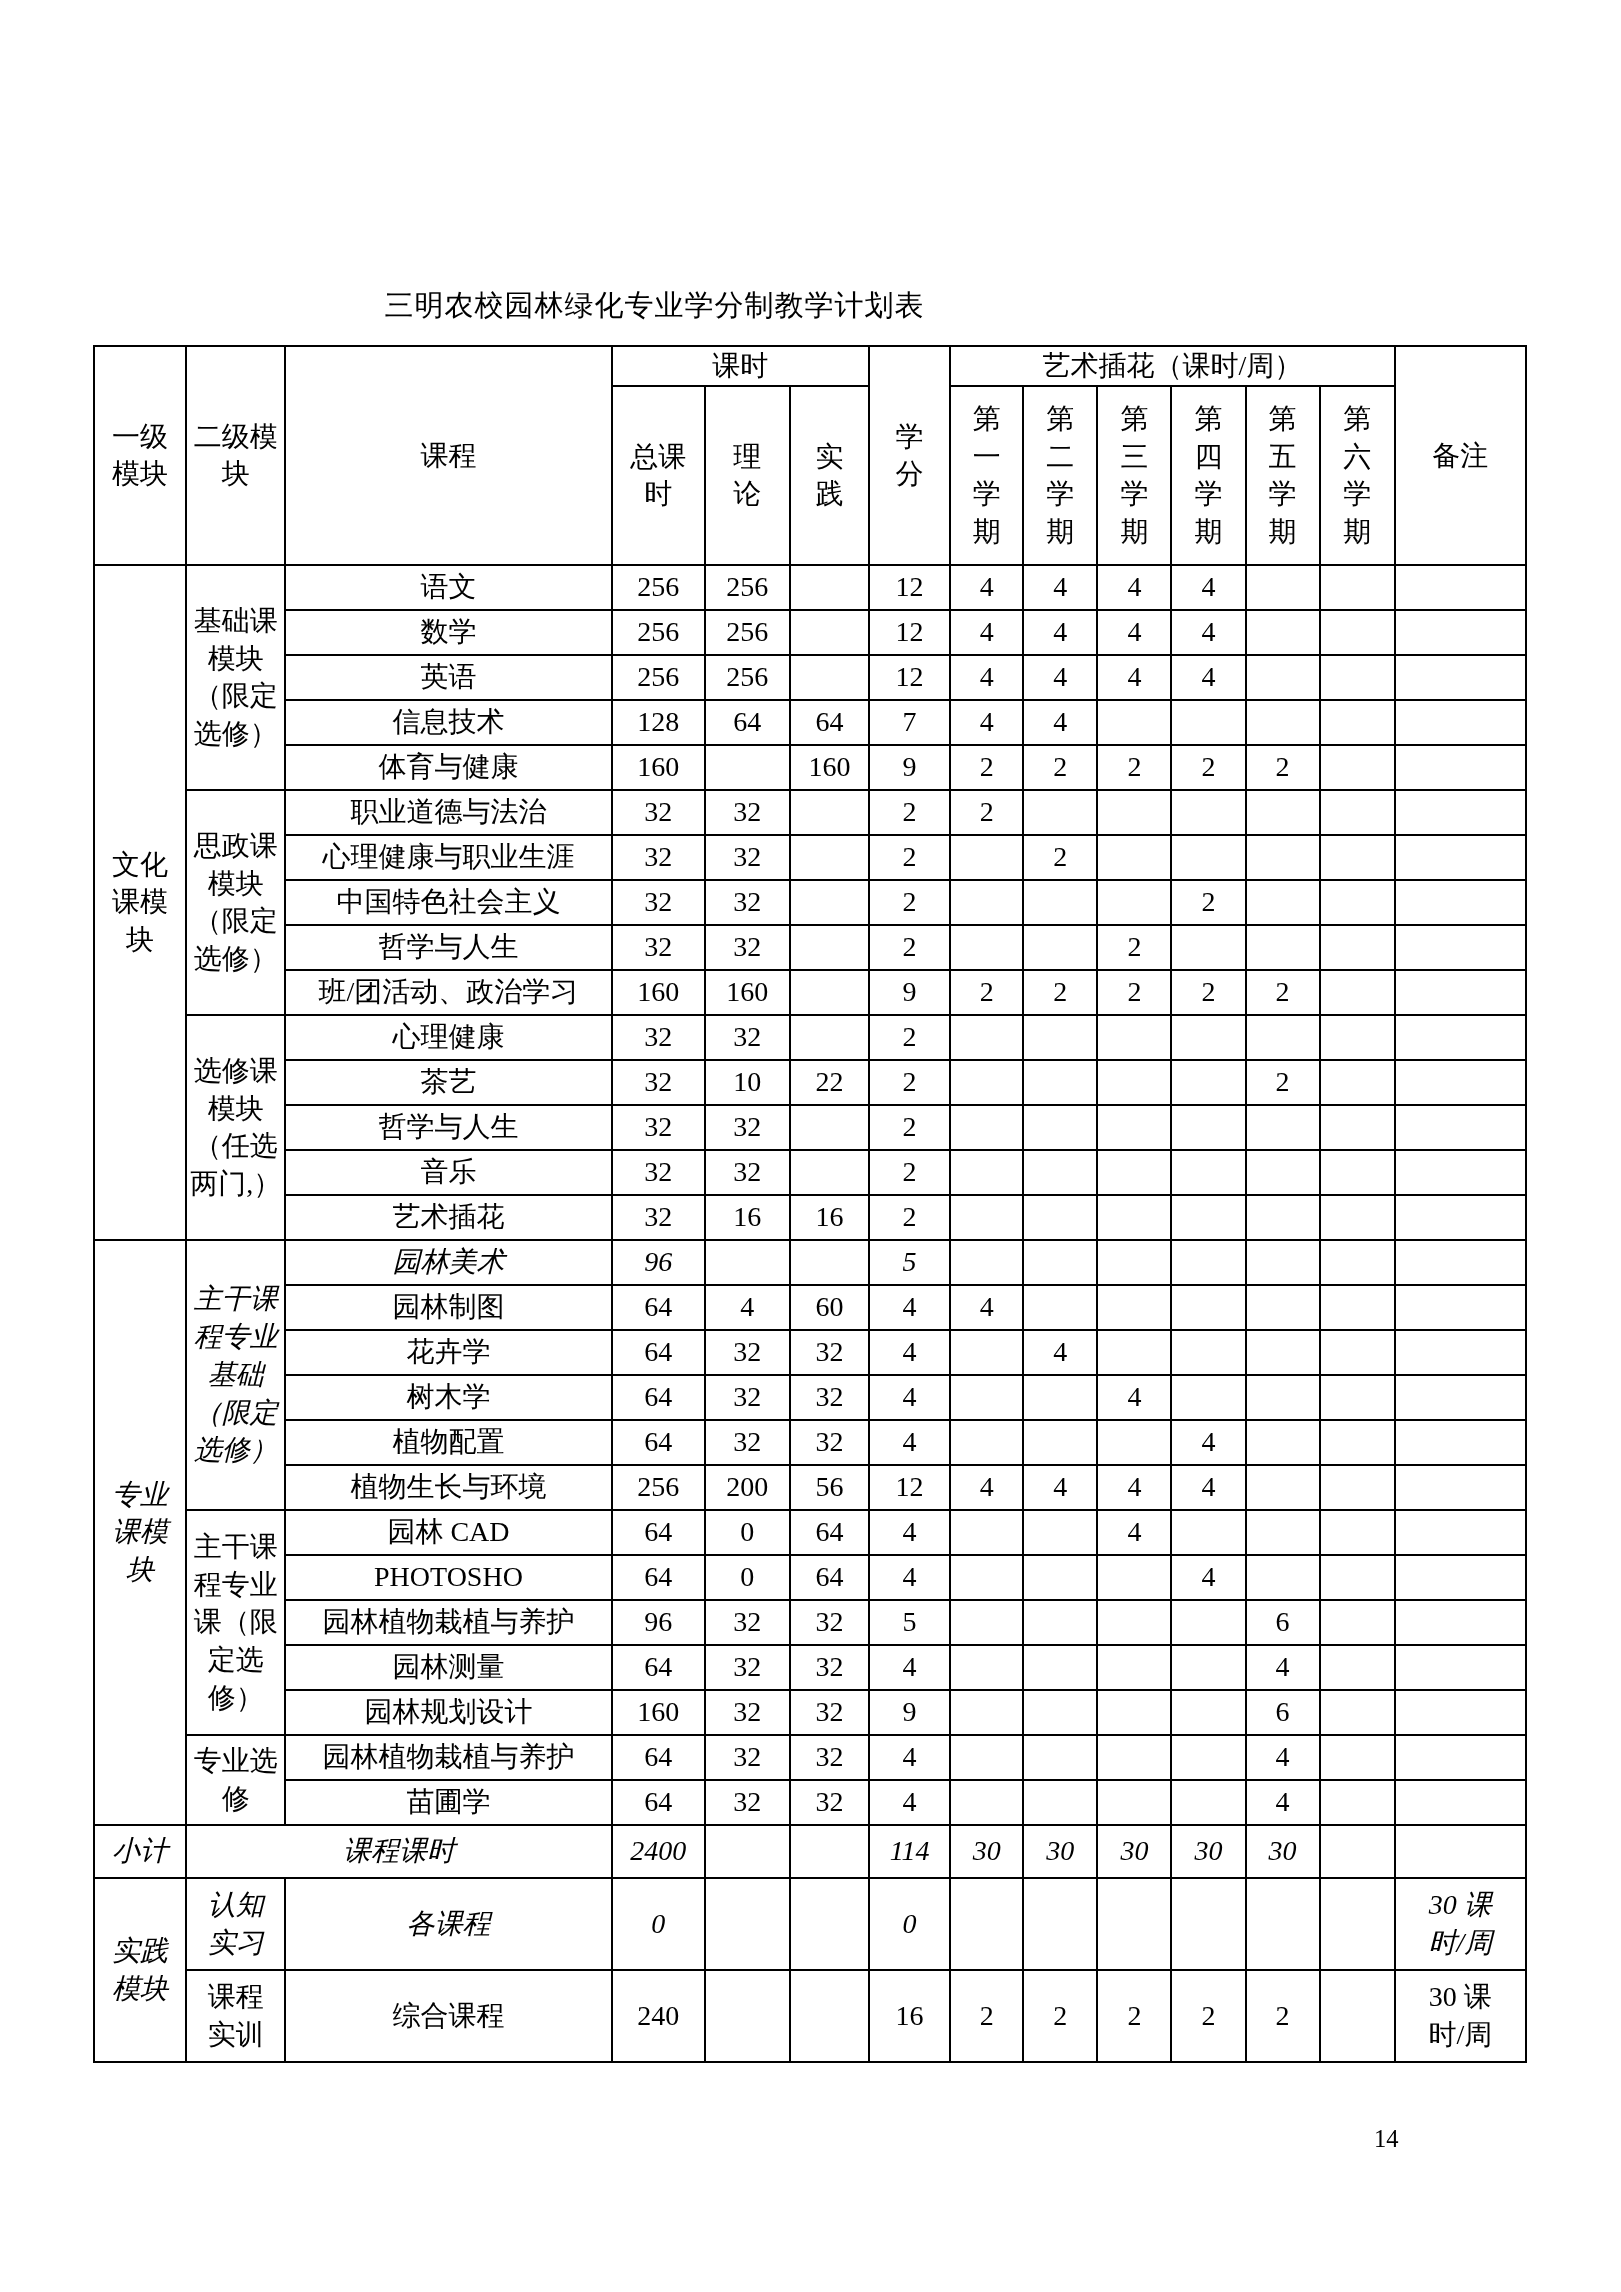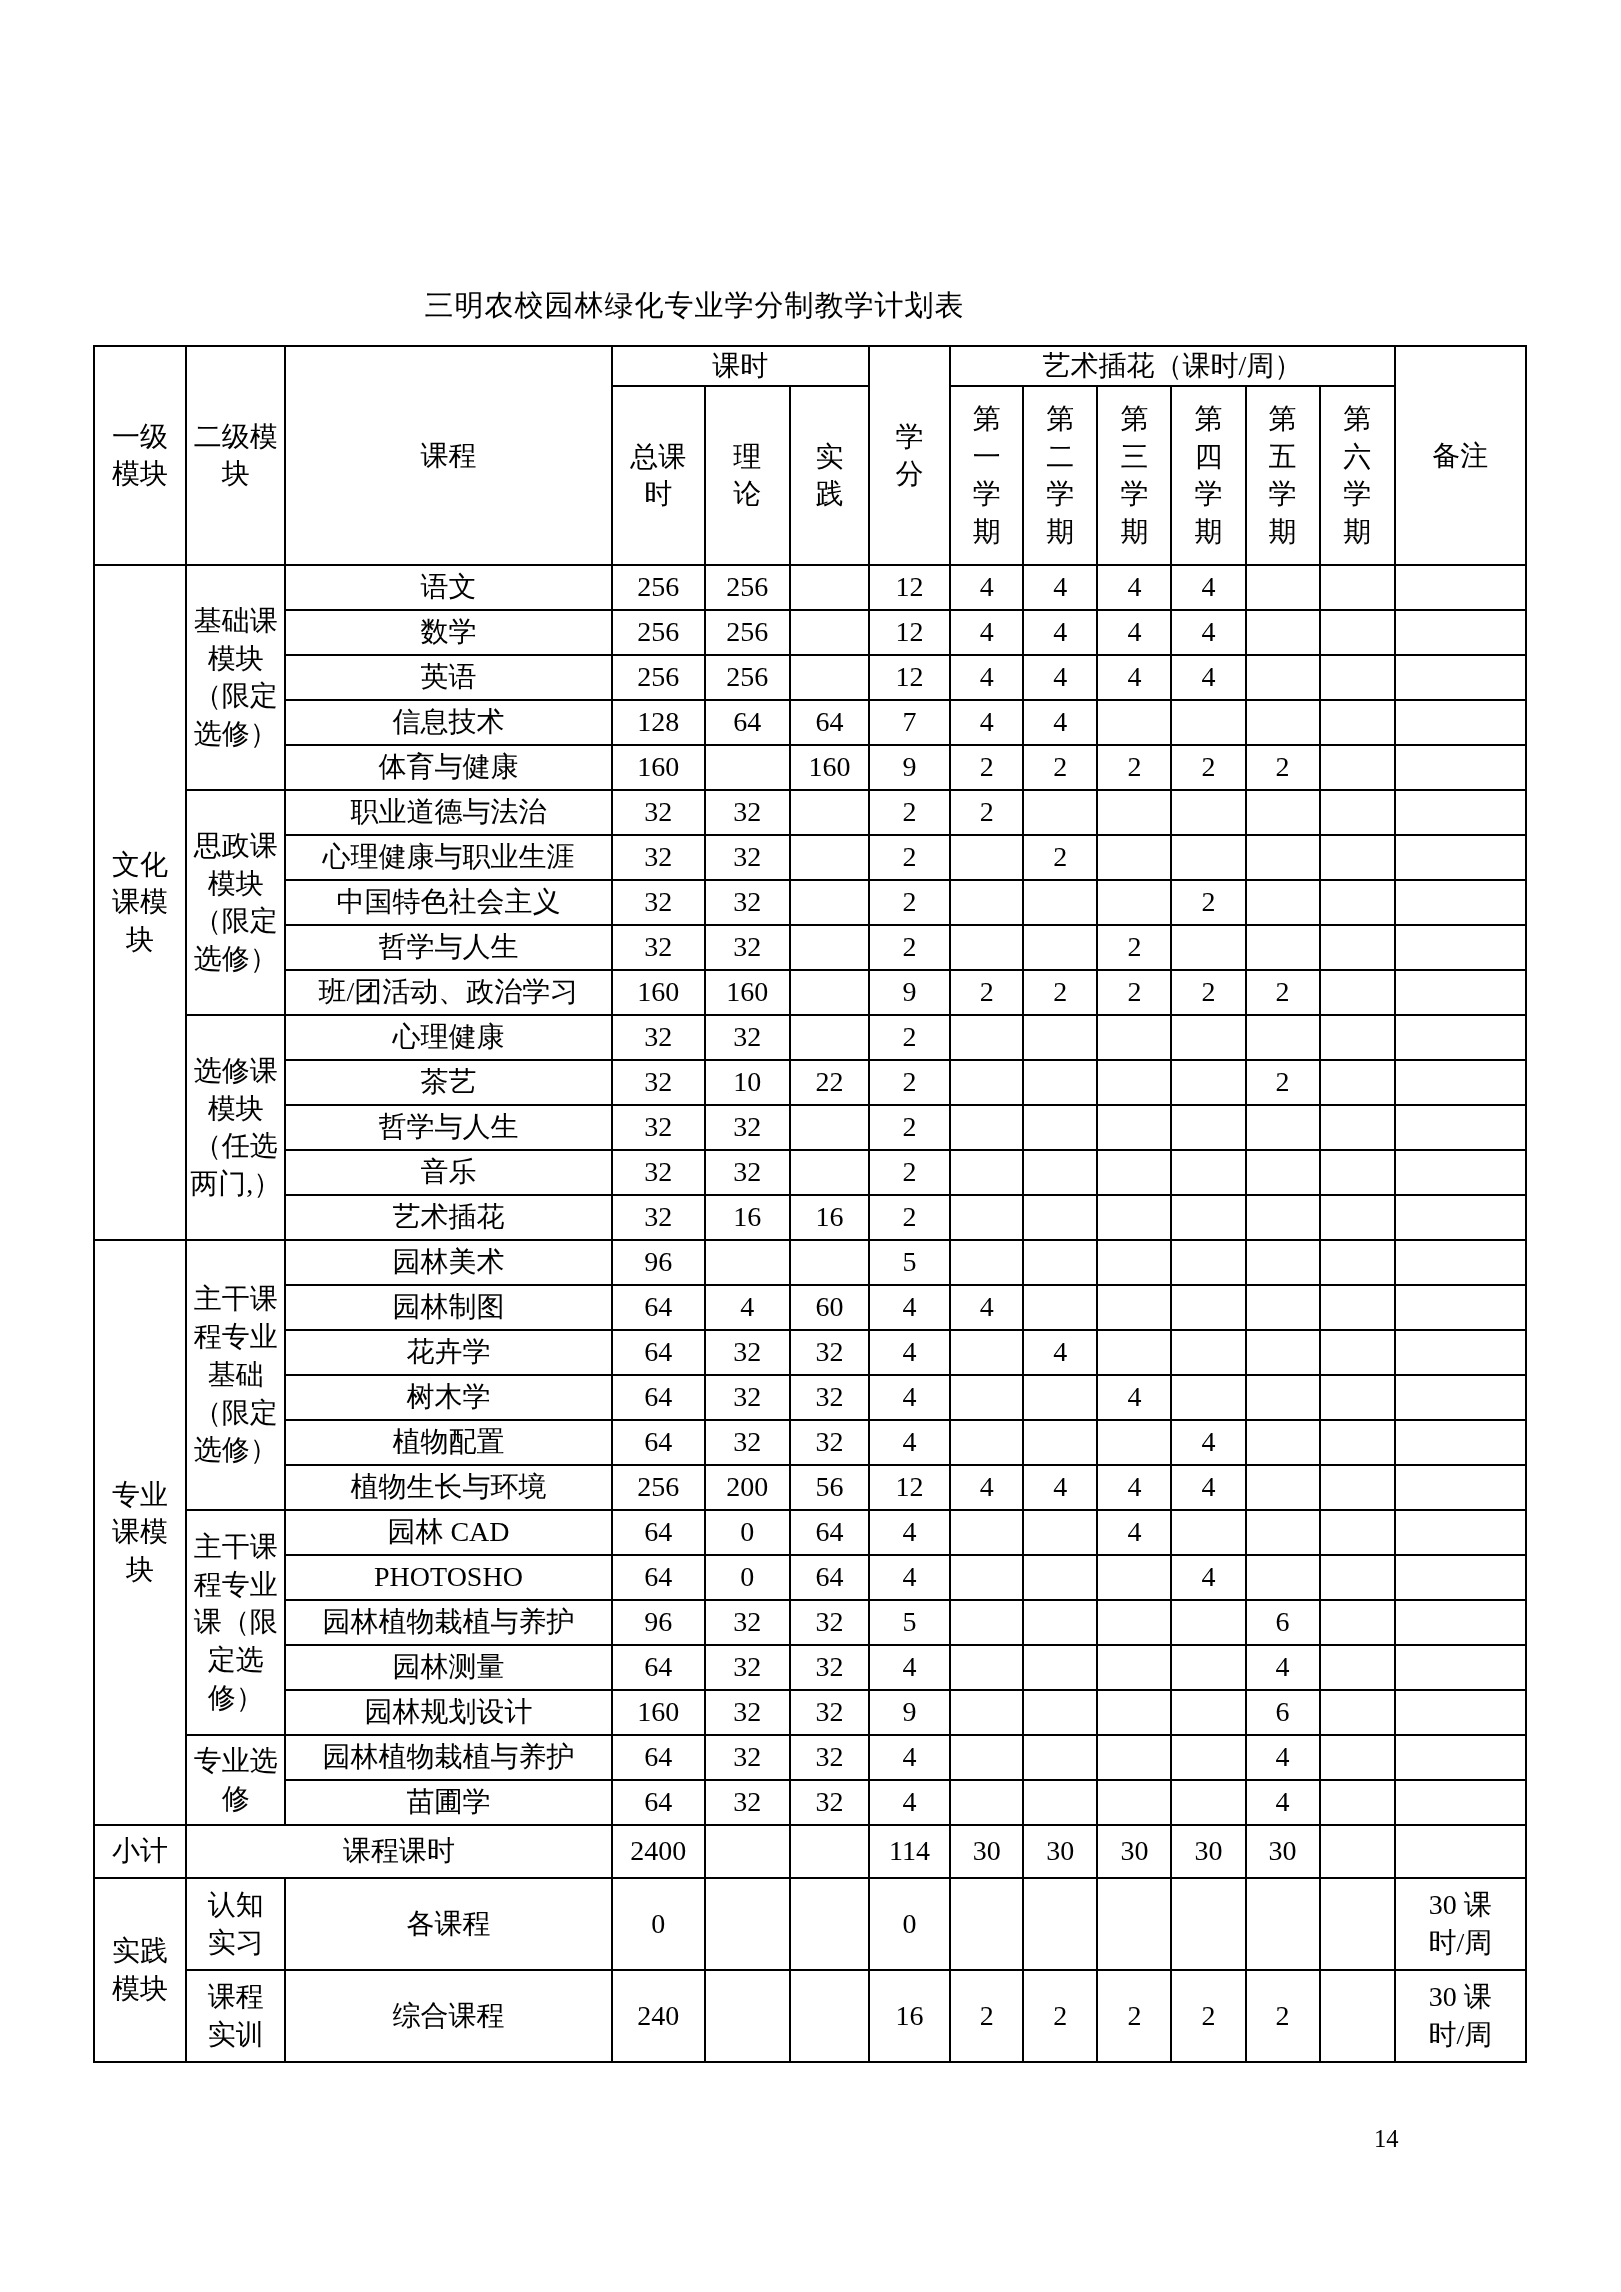--- a/index.html
+++ b/index.html
@@ -2,42 +2,42 @@
 <html><head>
 <meta charset="utf-8">
 <style>
   html,body{margin:0;padding:0;}
   body{
     width:1621px;height:2293px;position:relative;background:#ffffff;
     font-family:"Liberation Serif","DejaVu Serif",serif;color:#000;
   }
   .doc-title{
     position:absolute;top:286px;left:0;width:1309px;
-    text-align:center;font-size:29px;letter-spacing:1px;margin-left:40px;
+    text-align:center;font-size:29px;letter-spacing:1px;
   }
   table.plan{
     position:absolute;left:93px;top:345px;width:1434px;
     border-collapse:collapse;table-layout:fixed;
     border:2.9px solid #000;
   }
   .plan th,.plan td{
     border:2px solid #000;
     text-align:center;vertical-align:middle;
     font-weight:normal;font-size:28px;
     padding:0 2px;line-height:1.35;
     white-space:pre-line;overflow:hidden;
   }
   tr.h1{height:39px;}
   tr.h2{height:179px;}
   tr.course-row{height:45px;}
   tr.subtotal-row{height:53px;}
   tr.practice-row{height:92px;}
   .mod{line-height:1.75;}
   .vert{line-height:1.5;}
-  tr.sep td{border-top:2.9px solid #000;}
+  tr.sep td{border-top:2.9px solid #000;font-style:italic;}
   .page-number{
     position:absolute;left:1374px;top:2125px;width:59px;
     font-size:24.5px;text-align:left;
   }
 </style>
 </head>
 <body>
 
 <div class="doc-title">三明农校园林绿化专业学分制教学计划表</div>
 

